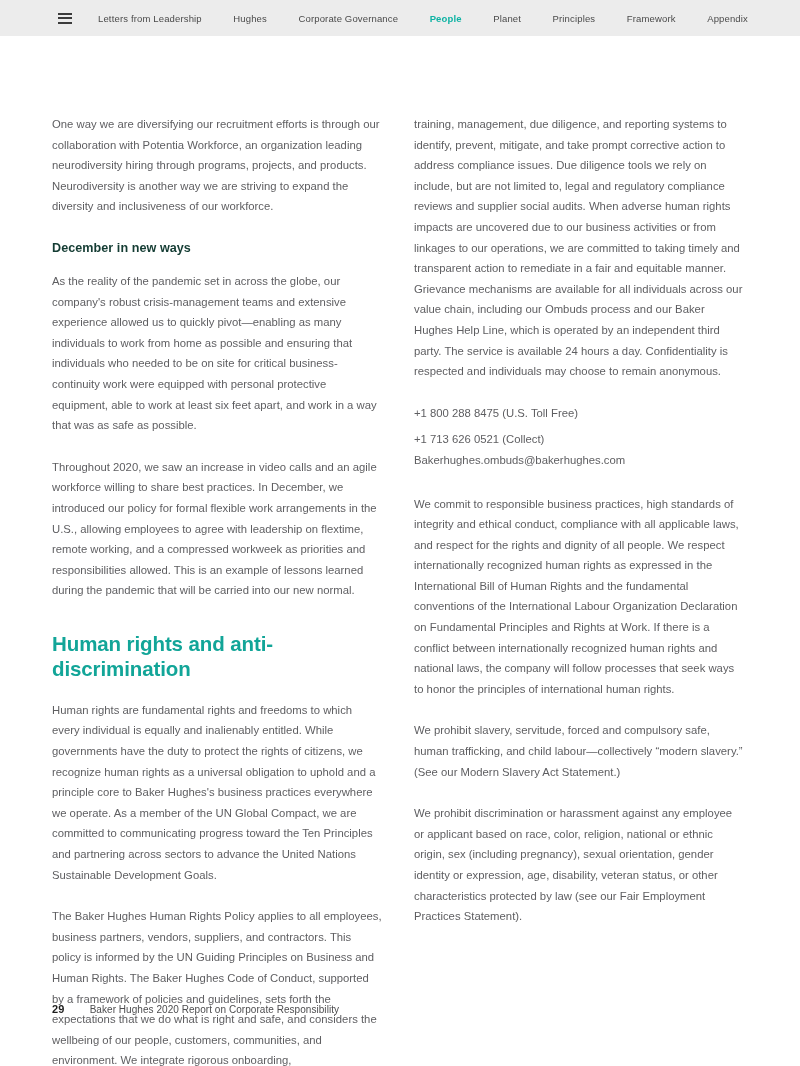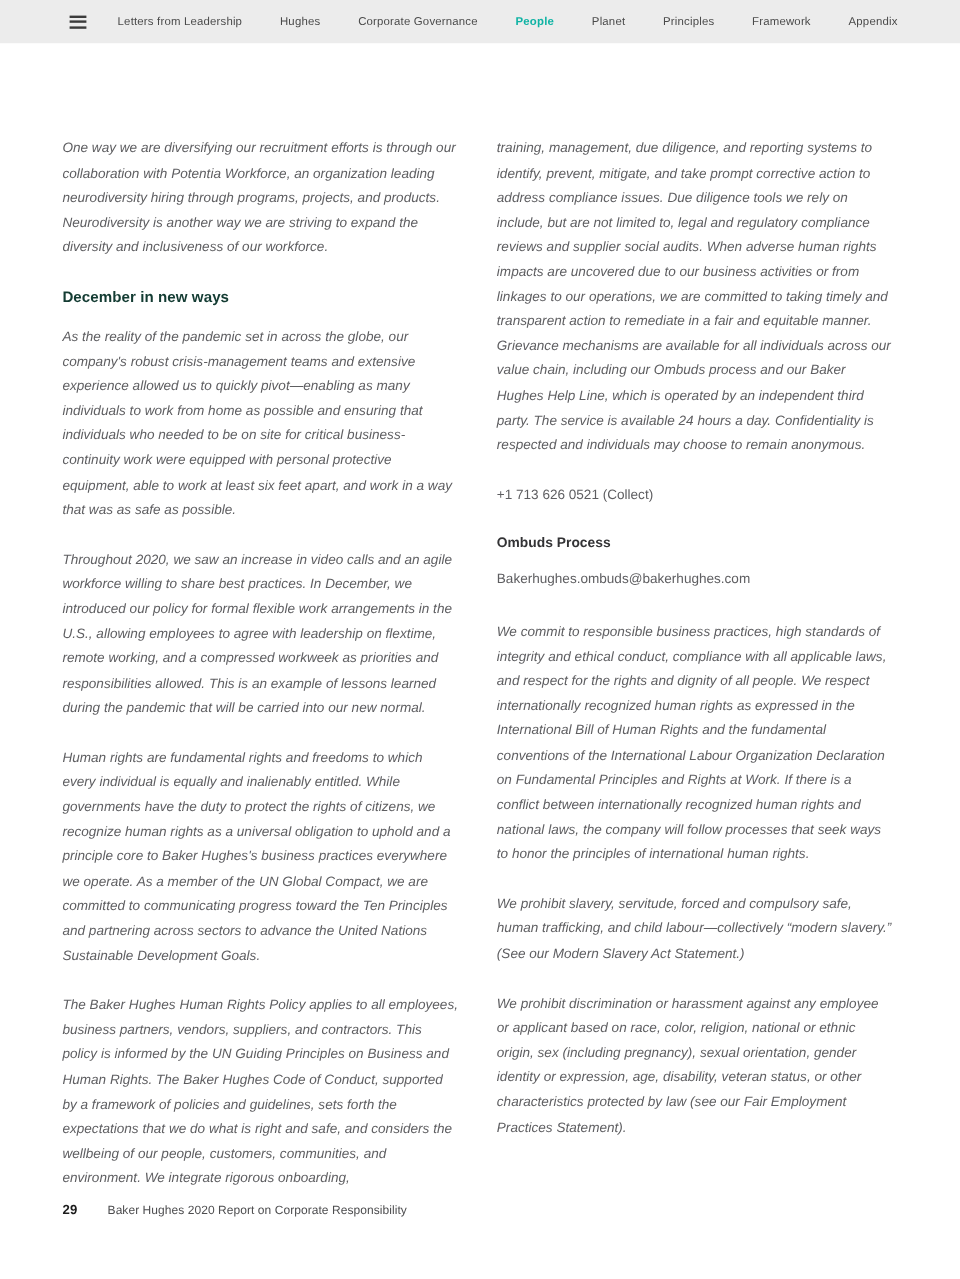--- a/index.html
+++ b/index.html
@@ -79,21 +79,20 @@
     width: 330px;
     flex: 0 0 330px;
   }
 
   p.body-text {
     font-size: 11.3px;
     line-height: 20.6px;
     color: #5e5e61;
     margin-bottom: 21px;
     letter-spacing: 0.01px;
-    font-style: italic;
   }
   p.body-text:last-child { margin-bottom: 0; }
 
   h3.sub-head {
     font-size: 12.6px;
     line-height: 20px;
     color: #143c33;
     font-weight: bold;
     margin-top: 11px;
     margin-bottom: 13px;
@@ -190,32 +189,33 @@
 
     <div class="col">
       <p class="body-text">One way we are diversifying our recruitment efforts is through our collaboration with Potentia Workforce, an organization leading neurodiversity hiring through programs, projects, and products. Neurodiversity is another way we are striving to expand the diversity and inclusiveness of our workforce.</p>
 
       <h3 class="sub-head">December in new ways</h3>
 
       <p class="body-text">As the reality of the pandemic set in across the globe, our company's robust crisis-management teams and extensive experience allowed us to quickly pivot—enabling as many individuals to work from home as possible and ensuring that individuals who needed to be on site for critical business-continuity work were equipped with personal protective equipment, able to work at least six feet apart, and work in a way that was as safe as possible.</p>
 
       <p class="body-text">Throughout 2020, we saw an increase in video calls and an agile workforce willing to share best practices. In December, we introduced our policy for formal flexible work arrangements in the U.S., allowing employees to agree with leadership on flextime, remote working, and a compressed workweek as priorities and responsibilities allowed. This is an example of lessons learned during the pandemic that will be carried into our new normal.</p>
 
+      <h2 class="section-head">Human rights and anti-discrimination</h2>
 
       <p class="body-text">Human rights are fundamental rights and freedoms to which every individual is equally and inalienably entitled. While governments have the duty to protect the rights of citizens, we recognize human rights as a universal obligation to uphold and a principle core to Baker Hughes's business practices everywhere we operate. As a member of the UN Global Compact, we are committed to communicating progress toward the Ten Principles and partnering across sectors to advance the United Nations Sustainable Development Goals.</p>
 
       <p class="body-text">The Baker Hughes Human Rights Policy applies to all employees, business partners, vendors, suppliers, and contractors. This policy is informed by the UN Guiding Principles on Business and Human Rights. The Baker Hughes Code of Conduct, supported by a framework of policies and guidelines, sets forth the expectations that we do what is right and safe, and considers the wellbeing of our people, customers, communities, and environment. We integrate rigorous onboarding,</p>
     </div>
 
     <div class="col">
       <p class="body-text">training, management, due diligence, and reporting systems to identify, prevent, mitigate, and take prompt corrective action to address compliance issues. Due diligence tools we rely on include, but are not limited to, legal and regulatory compliance reviews and supplier social audits. When adverse human rights impacts are uncovered due to our business activities or from linkages to our operations, we are committed to taking timely and transparent action to remediate in a fair and equitable manner. Grievance mechanisms are available for all individuals across our value chain, including our Ombuds process and our Baker Hughes Help Line, which is operated by an independent third party. The service is available 24 hours a day. Confidentiality is respected and individuals may choose to remain anonymous.</p>
 
+      <p class="contact-line">+1 800 288 8475 (U.S. Toll Free)</p>
       <p class="contact-line last">+1 713 626 0521 (Collect)</p>
 
-      <h4 class="contact-head second">Ombuds Process</h4>
       <p class="email">Bakerhughes.ombuds@bakerhughes.com</p>
 
       <p class="body-text">We commit to responsible business practices, high standards of integrity and ethical conduct, compliance with all applicable laws, and respect for the rights and dignity of all people. We respect internationally recognized human rights as expressed in the International Bill of Human Rights and the fundamental conventions of the International Labour Organization Declaration on Fundamental Principles and Rights at Work. If there is a conflict between internationally recognized human rights and national laws, the company will follow processes that seek ways to honor the principles of international human rights.</p>
 
       <p class="body-text">We prohibit slavery, servitude, forced and compulsory safe, human trafficking, and child labour—collectively “modern slavery.” (See our Modern Slavery Act Statement.)</p>
 
       <p class="body-text">We prohibit discrimination or harassment against any employee or applicant based on race, color, religion, national or ethnic origin, sex (including pregnancy), sexual orientation, gender identity or expression, age, disability, veteran status, or other characteristics protected by law (see our Fair Employment Practices Statement).</p>
     </div>
 
   </div>

